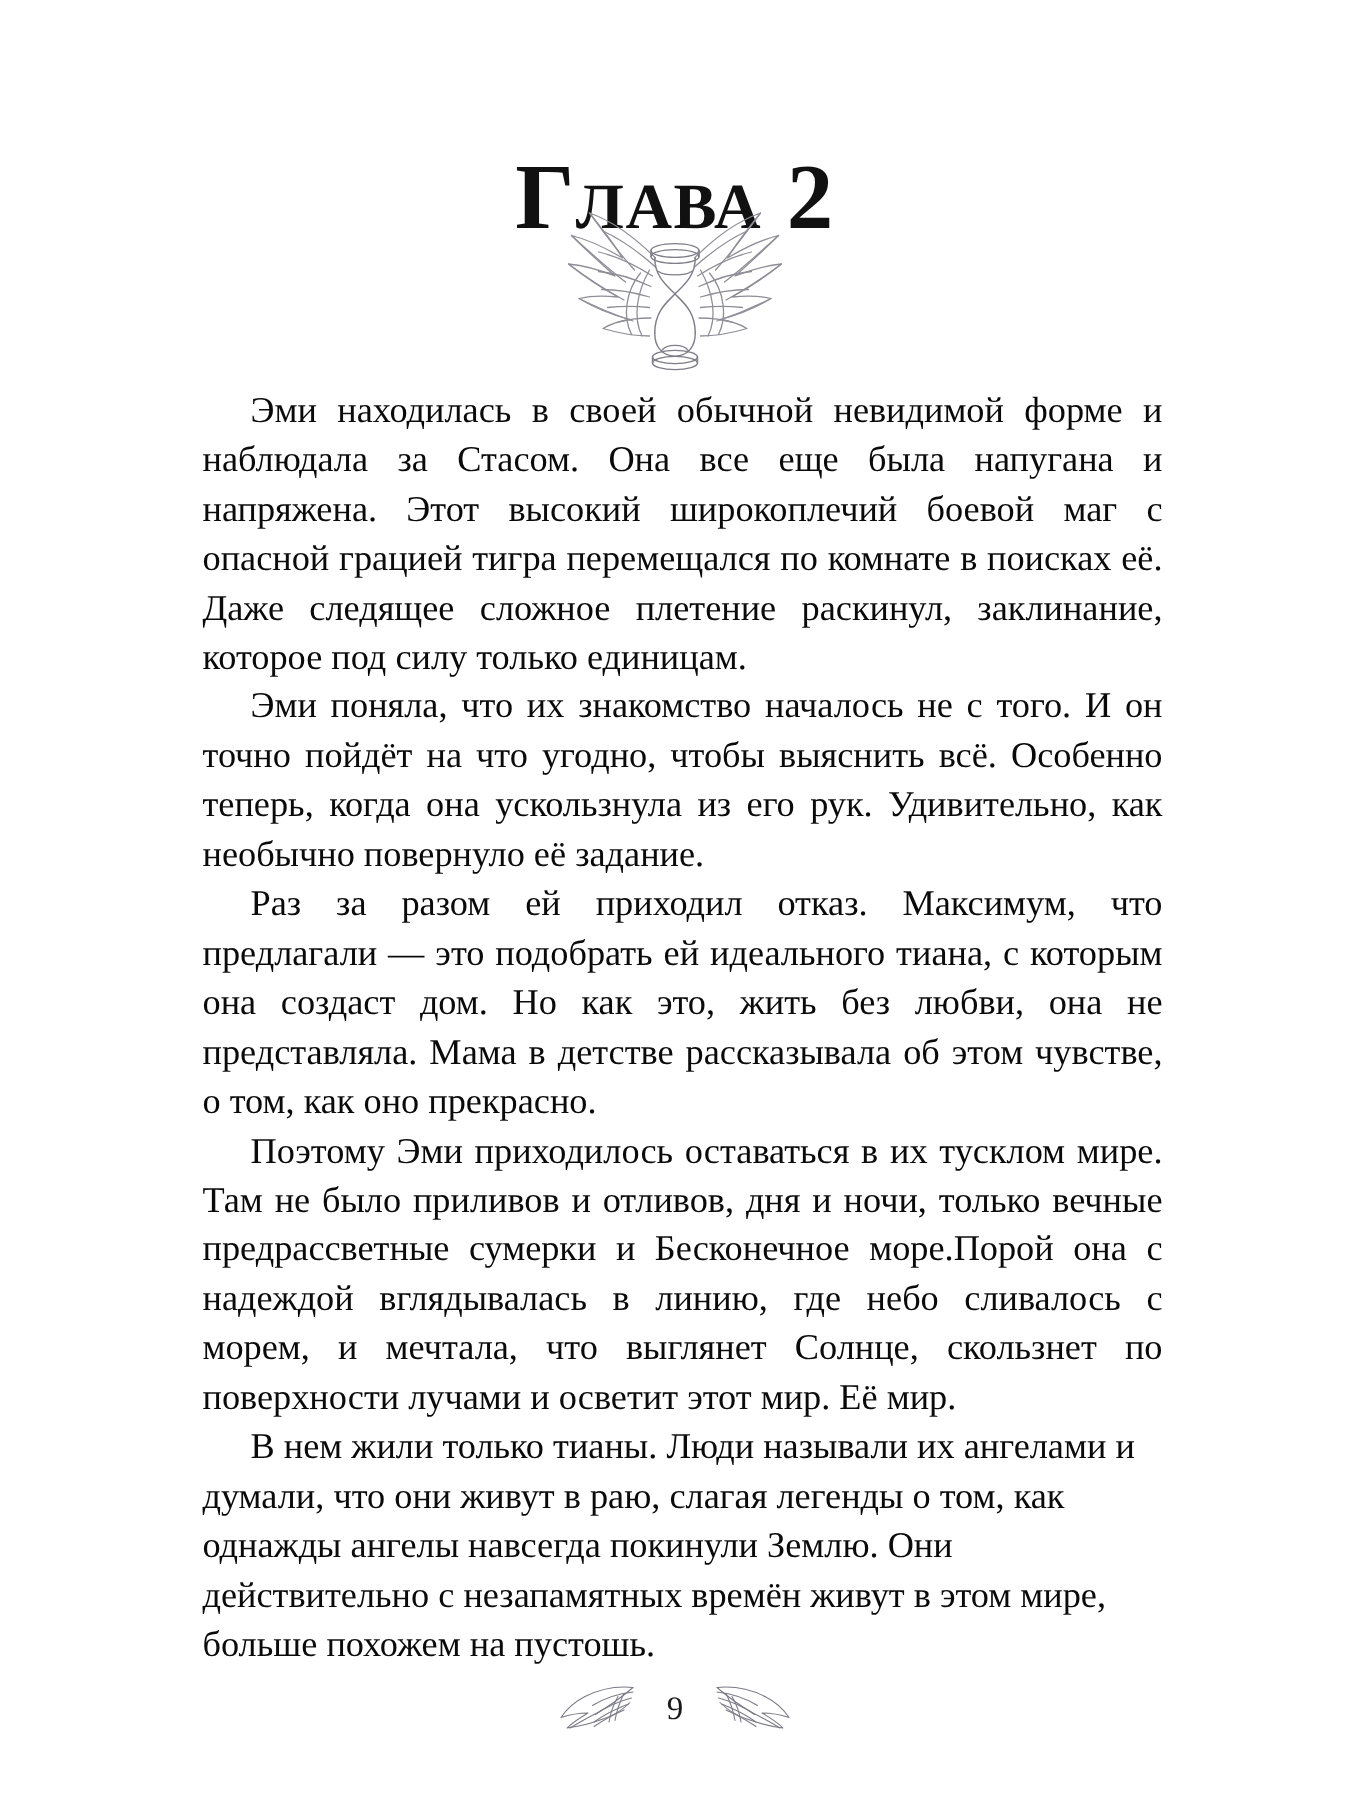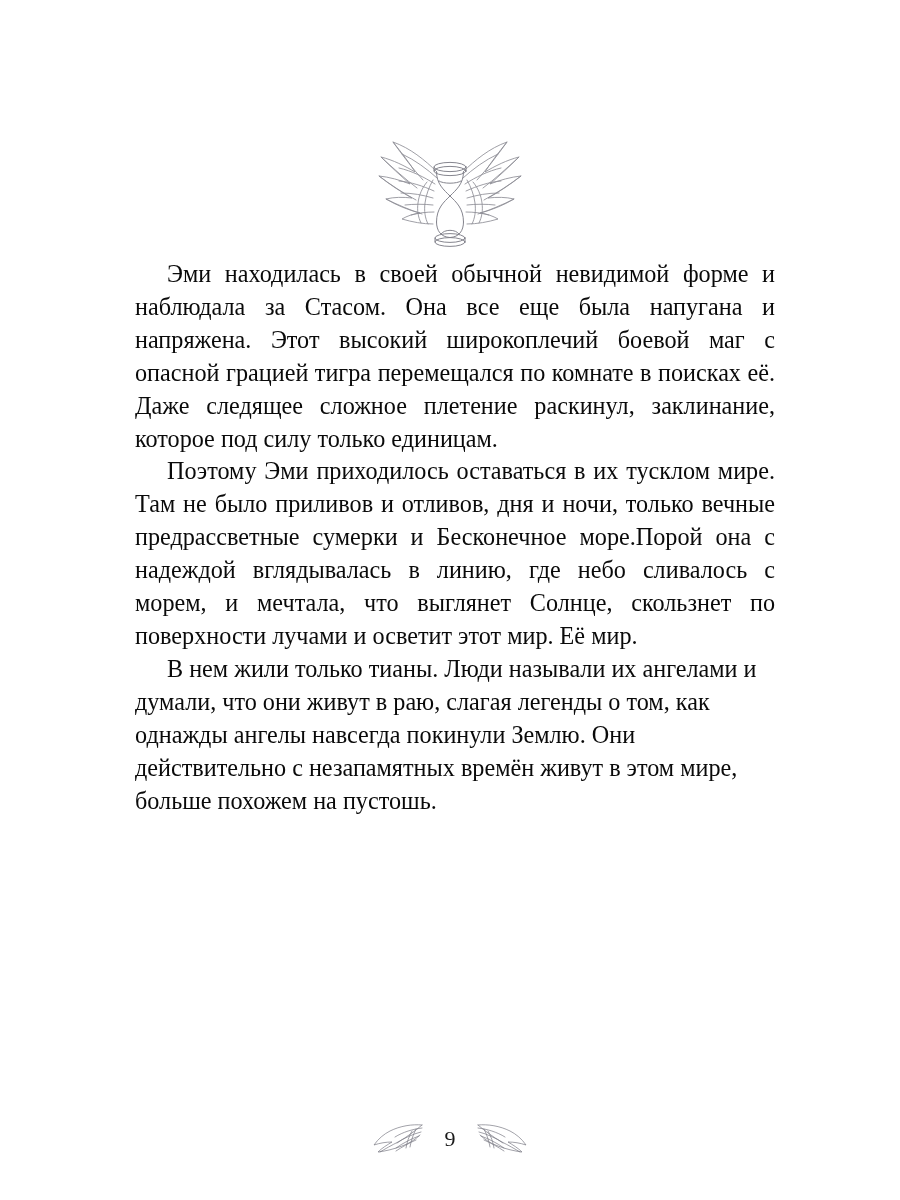--- a/index.html
+++ b/index.html
@@ -91,20 +91,21 @@
     color: #1a1a1a;
     min-width: 16px;
     text-align: center;
   }
 </style>
 </head>
 <body>
 
 <div class="page">
 
+  <h1 class="chapter-title">Глава 2</h1>
 
   <div class="ornament">
     <svg viewBox="0 0 190 112" xmlns="http://www.w3.org/2000/svg" fill="none" stroke="#8e8e96" stroke-width="0.85" stroke-linecap="round" stroke-linejoin="round">
 
       <g>
         <path d="M82 34 C70 22 55 10 38 4 C46 14 54 24 60 34 C50 28 38 22 26 19 C35 28 46 38 55 46 C45 42 34 39 24 38 C34 46 46 54 57 60 C48 59 39 59 31 61 C41 67 53 72 65 75 C58 76 52 78 47 81 C57 84 68 86 78 86"></path>
         <path d="M82 40 C72 31 60 22 47 16"></path>
         <path d="M80 46 C69 39 57 33 44 30"></path>
         <path d="M79 53 C68 48 56 44 44 43"></path>
         <path d="M78 60 C68 57 57 55 46 55"></path>
@@ -157,20 +158,22 @@
         <ellipse cx="95" cy="100" rx="15" ry="4.4"></ellipse>
         <ellipse cx="95" cy="104" rx="15" ry="4.4"></ellipse>
         <path d="M80 100 L80 104"></path>
         <path d="M110 100 L110 104"></path>
       </g>
     </svg>
   </div>
 
   <div class="body-text">
     <p>Эми находилась в своей обычной невидимой форме и наблюдала за Стасом. Она все еще была напугана и напряжена. Этот высокий широкоплечий боевой маг с опасной грацией тигра перемещался по комнате в поисках её. Даже следящее сложное плетение раскинул, заклинание, которое под силу только единицам.</p>
+    <p>Эми поняла, что их знакомство началось не с того. И он точно пойдёт на что угодно, чтобы выяснить всё. Особенно теперь, когда она ускользнула из его рук. Удивительно, как необычно повернуло её задание.</p>
+    <p>Раз за разом ей приходил отказ. Максимум, что предлагали — это подобрать ей идеального тиана, с которым она создаст дом. Но как это, жить без любви, она не представляла. Мама в детстве рассказывала об этом чувстве, о том, как оно прекрасно.</p>
     <p>Поэтому Эми приходилось оставаться в их тусклом мире. Там не было приливов и отливов, дня и ночи, только вечные предрассветные сумерки и Бесконечное море.Порой она с надеждой вглядывалась в линию, где небо сливалось с морем, и мечтала, что выглянет Солнце, скользнет по поверхности лучами и осветит этот мир. Её мир.</p>
     <p>В нем жили только тианы. Люди называли их ангелами и думали, что они живут в раю, слагая легенды о том, как однажды ангелы навсегда покинули Землю. Они действительно с незапамятных времён живут в этом мире, больше похожем на пустошь.</p>
   </div>
 
   <div class="footer">
     <svg class="footer-wing" viewBox="0 0 52 34" xmlns="http://www.w3.org/2000/svg" fill="none" stroke="#7a7a84" stroke-width="0.7" stroke-linecap="round" stroke-linejoin="round">
       <path d="M50 3 C40 2 28 4 18 9 C12 12 6 17 2 23 C8 21 14 20 20 20 C15 23 10 26 6 30 C14 29 22 27 30 24 C36 22 43 18 48 13"></path>
       <path d="M50 6 C41 7 31 10 23 15"></path>
       <path d="M49 10 C41 12 32 16 25 21"></path>
       <path d="M47 14 C39 17 31 21 24 26"></path>

